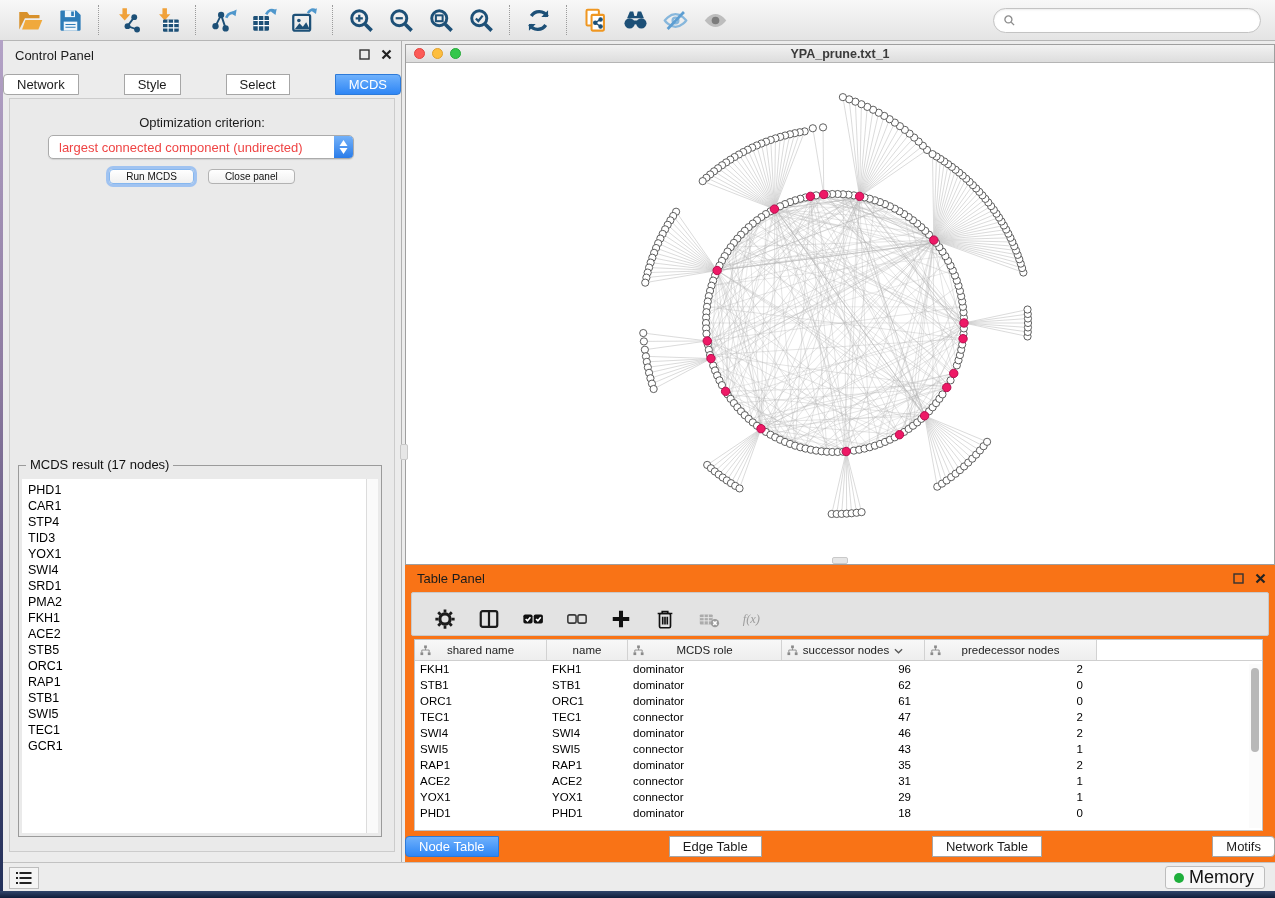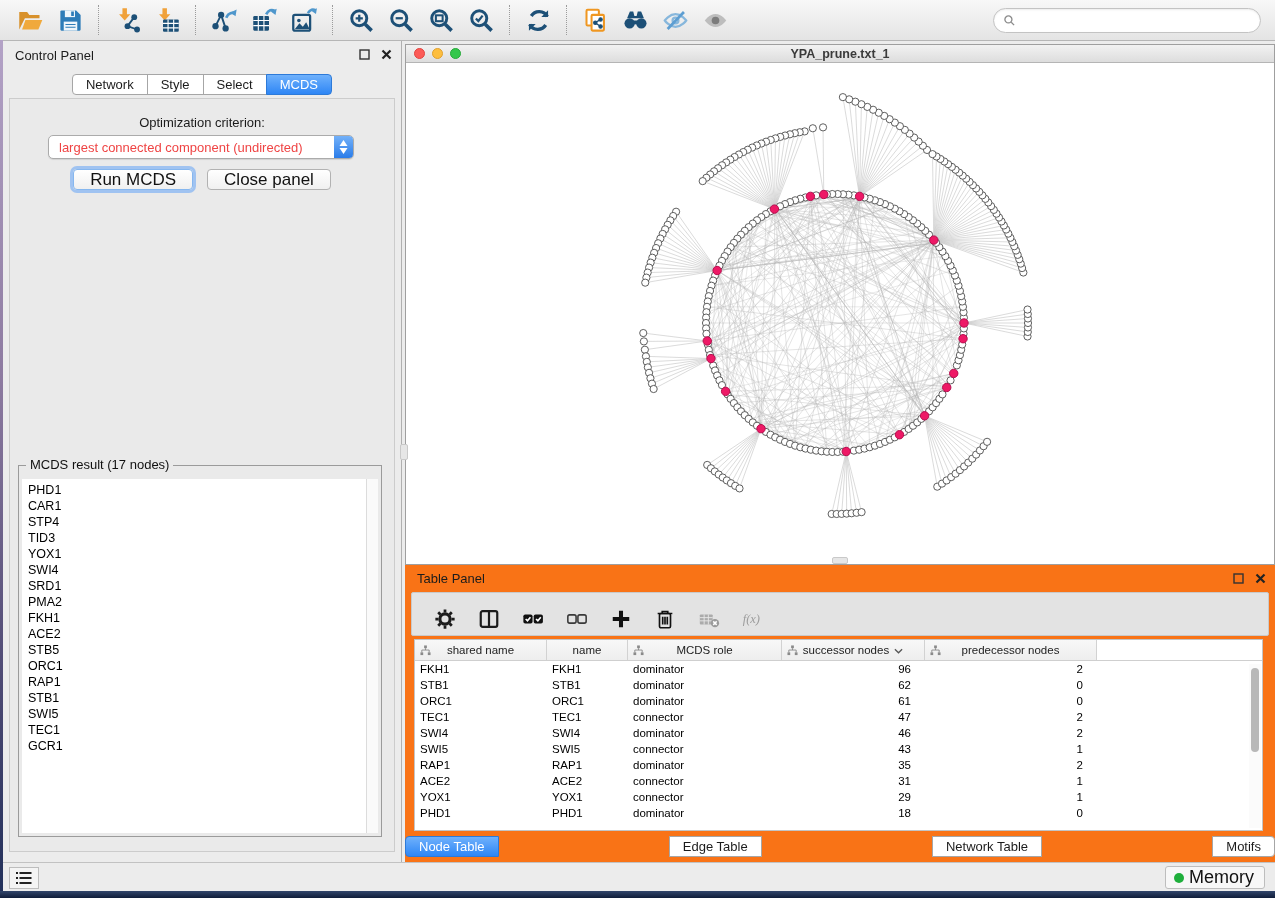--- a/index.html
+++ b/index.html
@@ -25,39 +25,39 @@
   .search-wrap svg { width:13px; height:13px; margin:0 6px 0 9px; flex:none; }
   .search-wrap input { border:none; outline:none; flex:1; height:20px; font-size:12px; background:transparent; }
 
   
   .control-panel { position:absolute; left:3px; top:41px; width:399px; bottom:29px;
     background:#ececec; border-right:1px solid #b0b0b0;padding-left:32px; }
   .panel-titlebar { position:absolute; left:0; top:0; right:0; height:28px; display:flex; align-items:center; }
   .panel-title { font-size:13px; color:#1c1c1c; padding-left:12px; }
   .panel-ctrls { position:absolute; right:8px; top:7px; display:flex; gap:9px; }
   .panel-ctrl { width:13px; height:13px; display:flex; align-items:center; justify-content:center; cursor:pointer; }
-  .tabs-row { position:absolute; top:33px; left:0; right:0; display:flex; justify-content:center; }
+  .tabs-row { position:absolute; top:33px; left:0; right:0; display:flex; justify-content:space-between; }
   .tab { height:21px; line-height:19px; padding:0 13px; font-size:13px; color:#1c1c1c; background:#fff;
     border:1px solid #a6a6a6; margin-left:-1px; cursor:pointer; }
   .tab:first-child { border-radius:4px 0 0 4px; margin-left:0; }
   .tab:last-child { border-radius:0 4px 4px 0; }
   .tab.sel { background:linear-gradient(#6fb1fc,#2e86f5); color:#fff; border-color:#2d7ad8; }
   .tab-content { position:absolute; left:6px; right:6px; top:57px; bottom:10px;
     background:#eaeaea; border:1px solid #cccccc; }
   .opt-label { position:absolute; top:16px; left:0; right:0; text-align:center; font-size:13px; color:#1a1a1a; }
   .dropdown { position:absolute; left:38px; right:40px; top:36px; height:24px; background:#fff;
     border:1px solid #ababab; border-radius:5px; display:flex; align-items:center; cursor:pointer;
     box-shadow:0 1px 1px rgba(0,0,0,.1); }
   .dropdown .dd-text { flex:1; font-size:13px; padding-left:10px; color:#ef4444;
     white-space:nowrap; overflow:hidden; }
   .dd-stepper { width:19px; align-self:stretch; margin:0; border-radius:0 4px 4px 0;
     background:linear-gradient(#73b1f9,#2a7ce9); display:flex; flex-direction:column;
     align-items:center; justify-content:center; gap:2px; }
   .btn-row { position:absolute; top:70px; left:0; right:0; display:flex; justify-content:center; gap:14px; }
-  .btn { height:21px; padding:0 16px; font-size:17px; color:#111; background:linear-gradient(#ffffff,#f0f0f0);
+  .btn { height:15px; padding:0 16px; font-size:10px; color:#111; background:linear-gradient(#ffffff,#f0f0f0);
     border:1px solid #b2b2b2; border-radius:4px; cursor:pointer; }
   .btn.focused { box-shadow:0 0 0 3px rgba(110,168,245,.6); border-color:#86b7ef; }
   .group-box { position:absolute; left:8px; right:12px; top:366px; bottom:14px; border:1px solid #9b9b9b; }
   .group-legend { position:absolute; top:-9px; left:7px; background:#eaeaea; padding:0 4px;
     font-size:13px; color:#111; }
   .mcds-list { position:absolute; left:3px; right:3px; top:13px; bottom:3px; background:#fff; overflow:hidden; }
   .mcds-gutter { position:absolute; right:0; top:0; bottom:0; width:12px; background:#fafafa; border-left:1px solid #dcdcdc; }
   .mcds-item { font-size:12.5px; line-height:16px; padding-left:6px; color:#000; }
   .mcds-items { padding-top:3px; }
 

